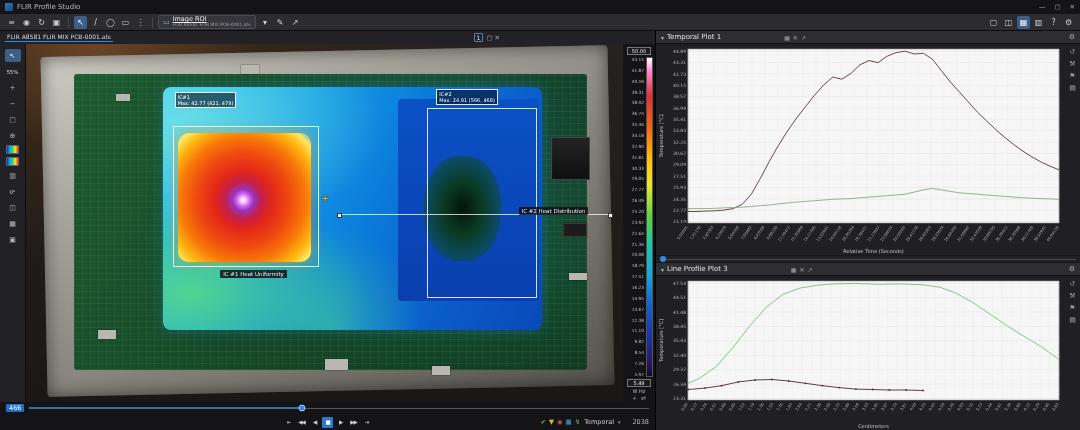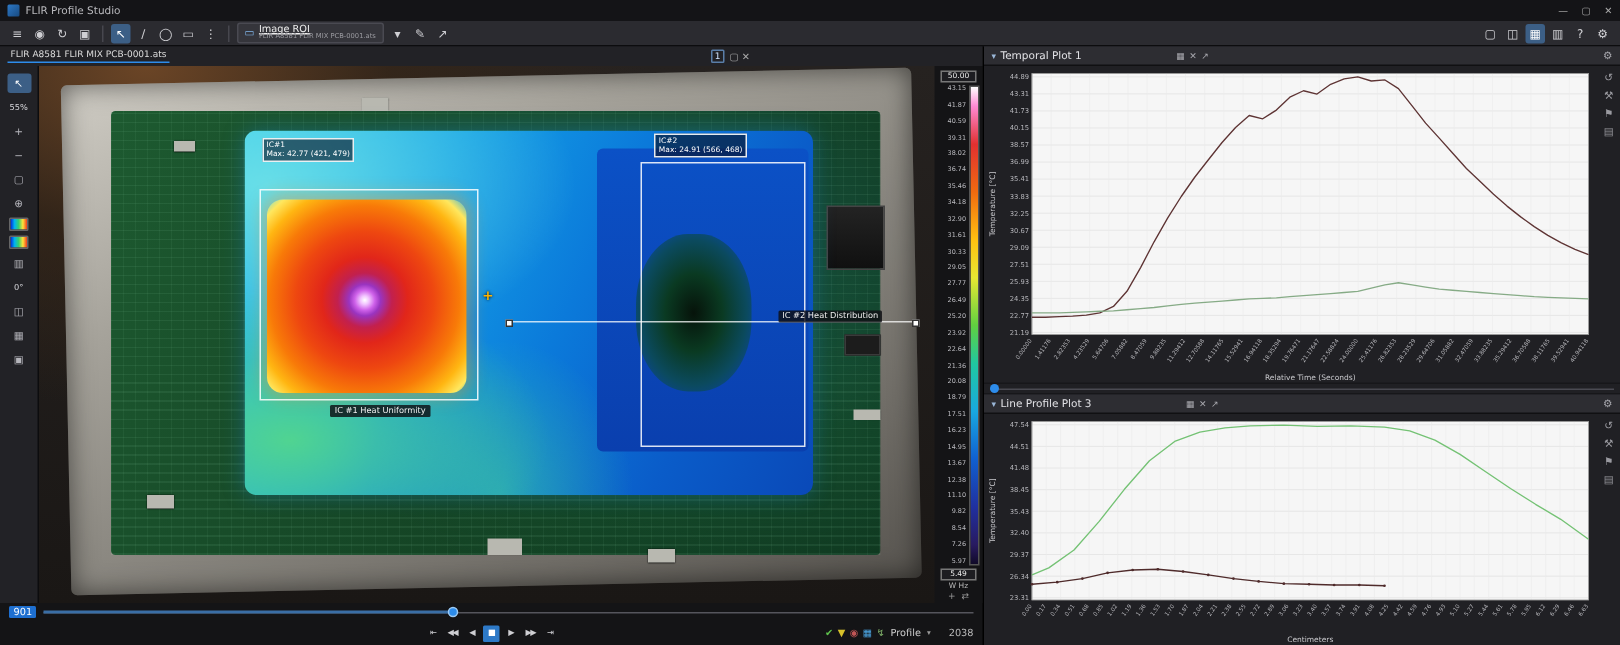--- a/index.html
+++ b/index.html
@@ -340,21 +340,21 @@
           <span class="cb-box">5.49</span>
           <span class="cb-units">W Hz</span>
           <div class="cb-mini">
               <span class="icon">+</span>
               <span class="icon">⇄</span>
             </div>
         </div>
       </div>
 
       <div class="frame-row">
-        <span class="frame-badge">901</span>
+        <span class="frame-badge">466</span>
         <div class="slider">
           <div class="slider-fill"></div>
           <div class="knob"></div>
         </div>
       </div>
 
       <div class="playback-row">
         <div class="pb-side"></div>
         <div class="pb-group">
             <span class="icon">⇤</span>
@@ -366,21 +366,21 @@
             <span class="icon">⇥</span>
           </div>
         <div class="pb-side right">
           <div class="status-icons">
               <span class="icon" style="color: rgb(95, 194, 77);">✔</span>
               <span class="icon" style="color: rgb(216, 194, 42);">▼</span>
               <span class="icon" style="color: rgb(192, 85, 85);">◉</span>
               <span class="icon" style="color: rgb(74, 163, 224);">▦</span>
               <span class="icon" style="color: rgb(127, 176, 105);">↯</span>
             </div>
-          <span class="units-label">Profile</span>
+          <span class="units-label">Temporal</span>
           <span class="units-caret">▾</span>
           <span class="frame-total">2038</span>
         </div>
       </div>
     </div>
 
     <div class="rightpane">
 
       <div class="panel temporal">
         <div class="panel-header">

